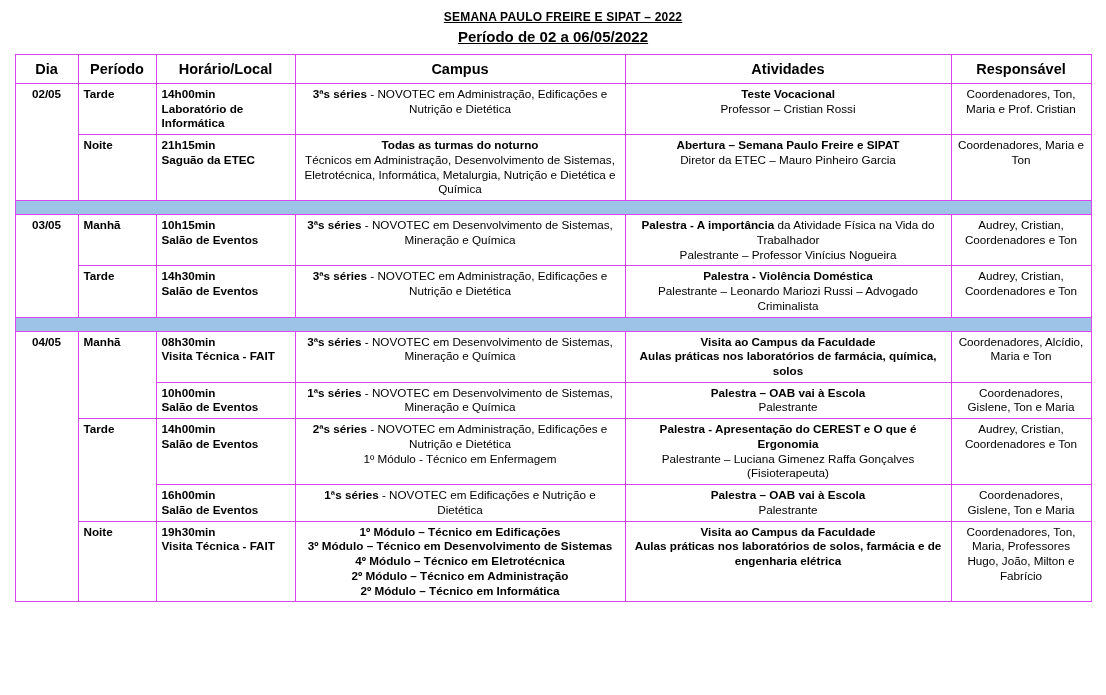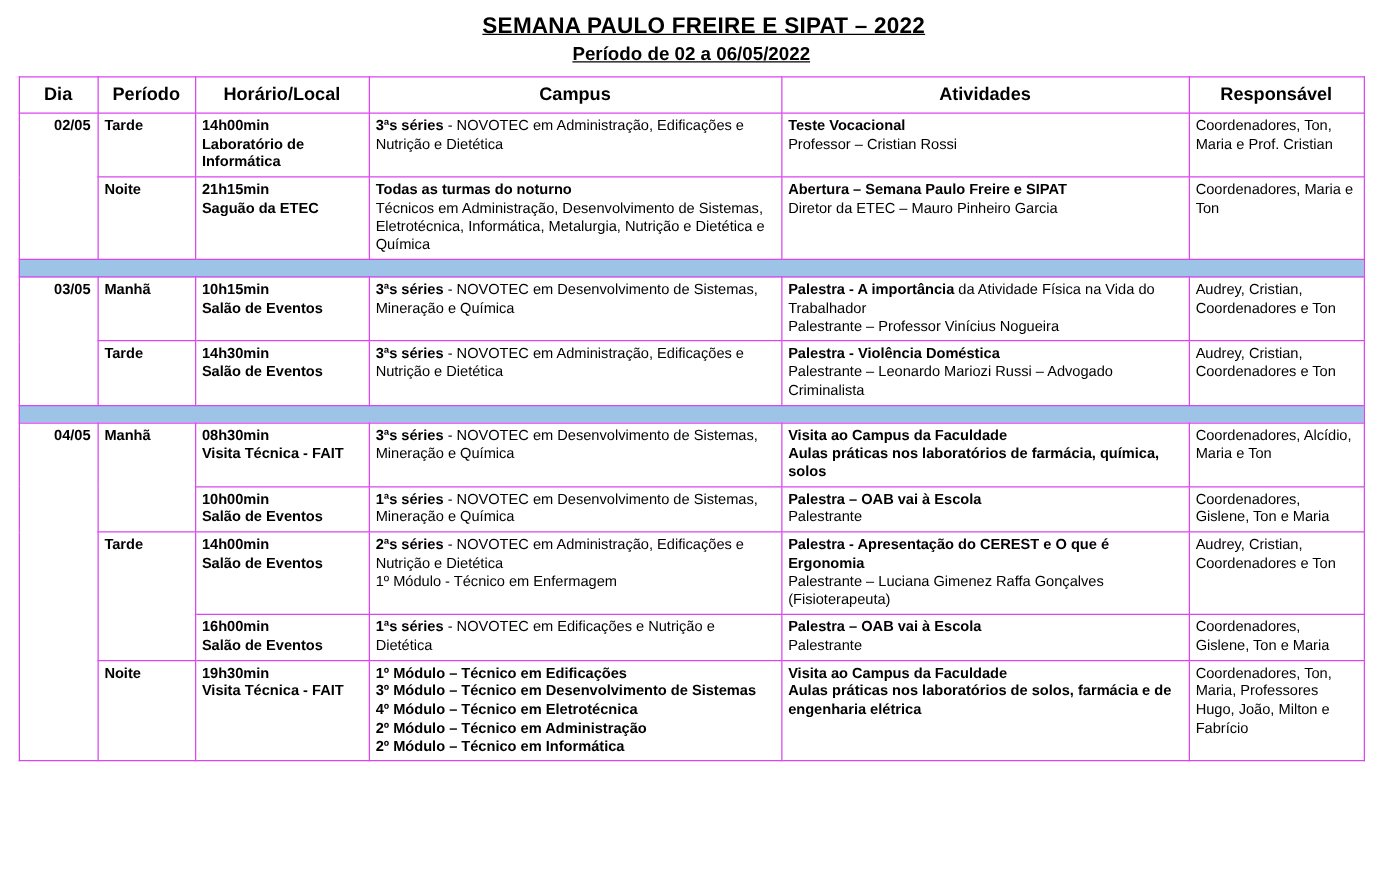--- a/index.html
+++ b/index.html
@@ -20,21 +20,21 @@
     height: 695px;
     box-sizing: border-box;
   }
   .title-block {
     text-align: center;
     padding-top: 10px;
   }
   .title-line1 {
     font-family: "Liberation Sans", sans-serif;
     font-weight: bold;
-    font-size: 18px;
+    font-size: 12px;
     letter-spacing: 0.2px;
     padding-left: 20px;
   }
   .title-line1 .first-letter {
     text-decoration: underline;
   }
   .title-line2 {
     font-family: "Liberation Sans", sans-serif;
     font-weight: bold;
     font-size: 15px;
@@ -57,40 +57,40 @@
   }
   table.sched thead th {
     text-align: center;
     vertical-align: middle;
     font-weight: bold;
     font-size: 14.5px;
     padding: 3px 4px;
     height: 22px;
   }
   td.day {
-    text-align: right;
+    text-align: center;
     vertical-align: middle;
     font-weight: bold;
     font-size: 14px;
   }
   td.period {
     text-align: left;
     vertical-align: middle;
     font-weight: bold;
     font-size: 13px;
   }
   td.time {
     text-align: left;
     vertical-align: middle;
     font-weight: bold;
     font-size: 11.7px;
     line-height: 1.3;
   }
   td.turma, td.atividade, td.resp {
-    text-align: left;
+    text-align: center;
   }
   tr.spacer td {
     background: #9dc3e6;
     height: 13px;
     padding: 0;
   }
   .b { font-weight: bold; }
   .nowrap { white-space: pre-line; }
   .cellline { display: block; }
 </style>

